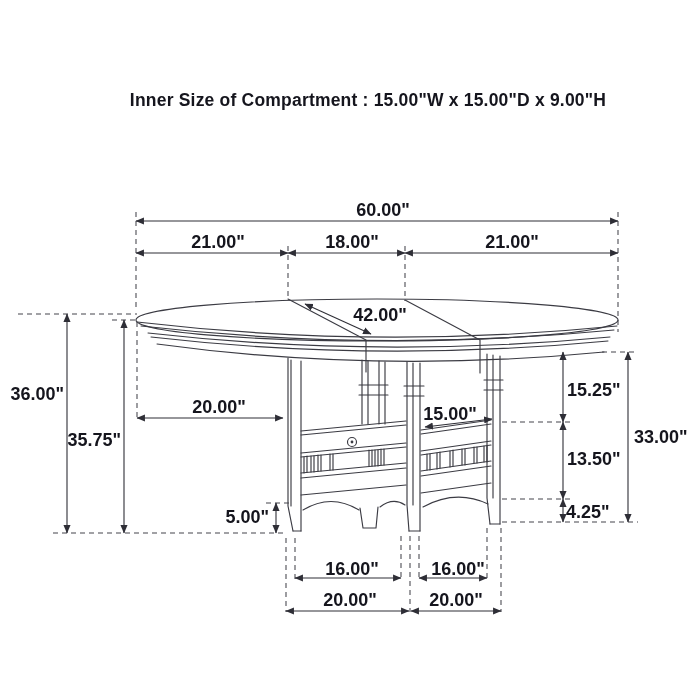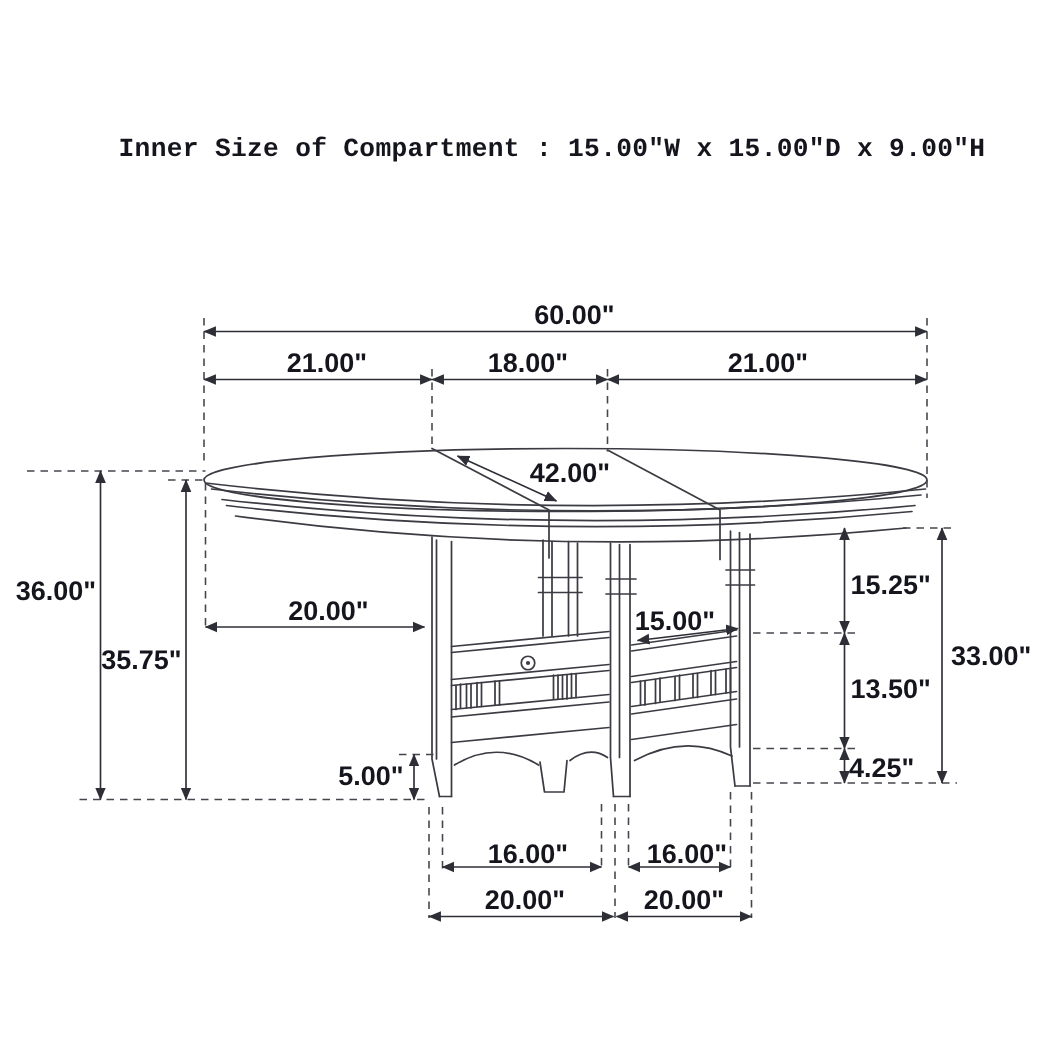--- a/index.html
+++ b/index.html
@@ -4,21 +4,20 @@
 <style>
   html,body{margin:0;padding:0;background:#ffffff;}
   .canvas{
     position:relative;width:700px;height:700px;background:#ffffff;
     font-family:"Liberation Sans",sans-serif;overflow:hidden;
   }
   .title{
     position:absolute;top:90px;left:368px;transform:translateX(-50%);
     white-space:nowrap;font-weight:bold;font-size:17.5px;color:#15151d;
     letter-spacing:.2px;
-    font-family:Liberation Mono, monospace;
   }
   svg{position:absolute;top:0;left:0;}
   .fl{fill:none;stroke:#3b3b43;stroke-width:1.15;stroke-linecap:round;stroke-linejoin:round;}
   .xl{fill:none;stroke:#45454d;stroke-width:1.05;stroke-dasharray:5 4;}
   .dl{fill:none;stroke:#2e2e36;stroke-width:1.1;}
   .lab{font-family:"Liberation Sans",sans-serif;font-weight:bold;font-size:18px;fill:#15151d;}
 </style>
 </head>
 <body>
 

